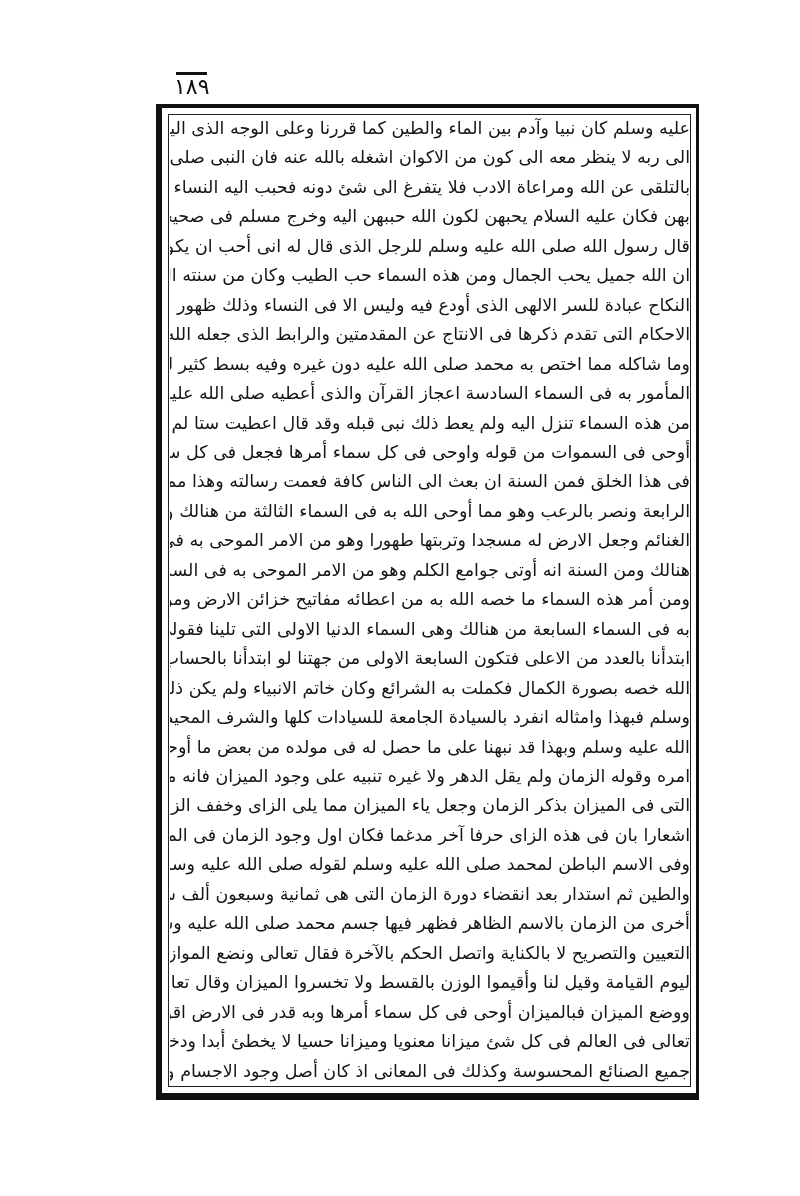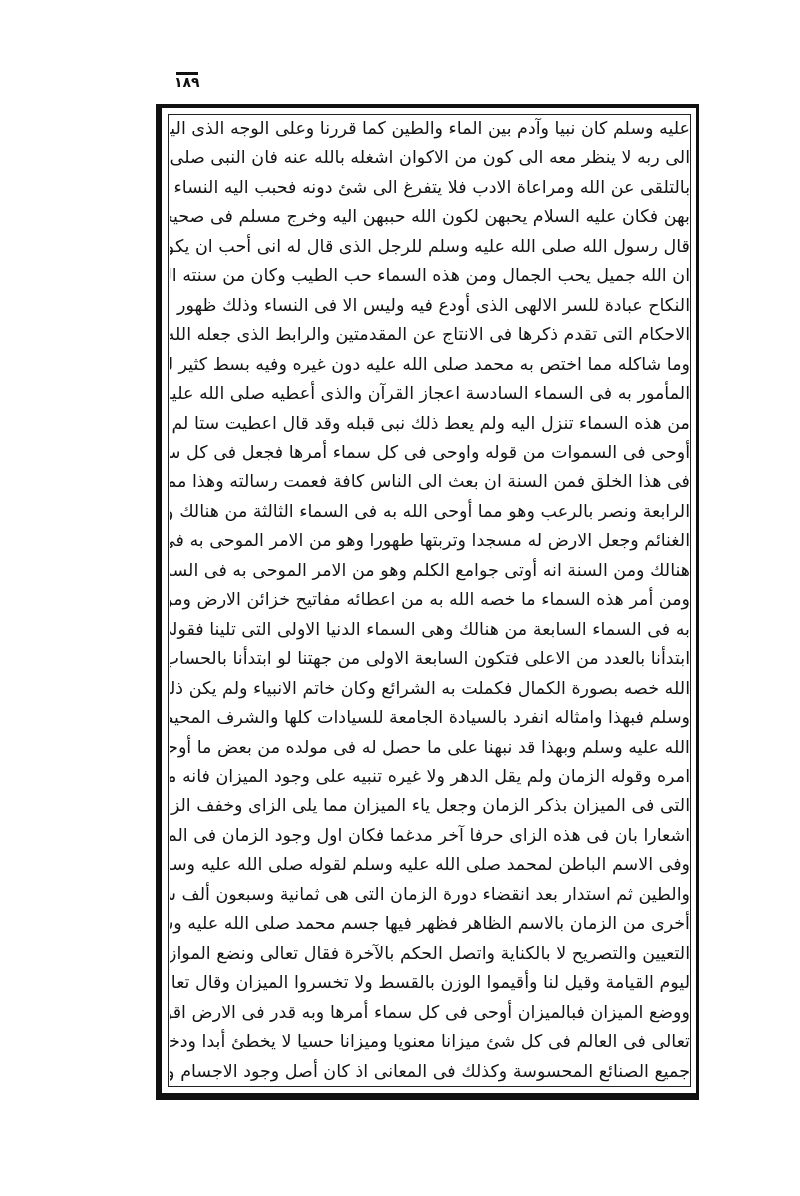--- a/index.html
+++ b/index.html
@@ -1,17 +1,17 @@
 <!DOCTYPE html>
 <html><head>
 <meta charset="utf-8">
 <style>
   html,body{margin:0;padding:0;background:#fff;}
   body{width:800px;height:1196px;position:relative;overflow:hidden;font-family:"DejaVu Sans",sans-serif;}
-  .pagenum{position:absolute;left:174px;top:74px;font-size:14px;font-weight:bold;color:#111;direction:rtl;}
+  .pagenum{position:absolute;left:174px;top:74px;font-size:22px;font-weight:normal;color:#111;direction:rtl;}
   .pagenum::before{content:"";position:absolute;left:2px;right:2px;top:-2px;height:3px;background:#111;}
   .frame{position:absolute;left:156px;top:104px;width:543px;height:996px;border-left:6px solid #111;border-top:4px solid #111;border-right:3px solid #111;border-bottom:7px solid #111;box-sizing:border-box;}
   .inner{position:absolute;left:6px;top:6px;right:5px;bottom:6px;border:1.5px solid #222;box-sizing:border-box;}
   .lines{position:absolute;left:8px;right:6px;top:6px;bottom:6px;}
   .line{direction:rtl;text-align:justify;text-align-last:justify;font-family:"DejaVu Sans",sans-serif;font-size:17.5px;line-height:36.55px;height:36.55px;white-space:nowrap;overflow:hidden;color:#151515;}
 </style>
 </head>
 <body>
 
 <div class="pagenum">١٨٩</div>

